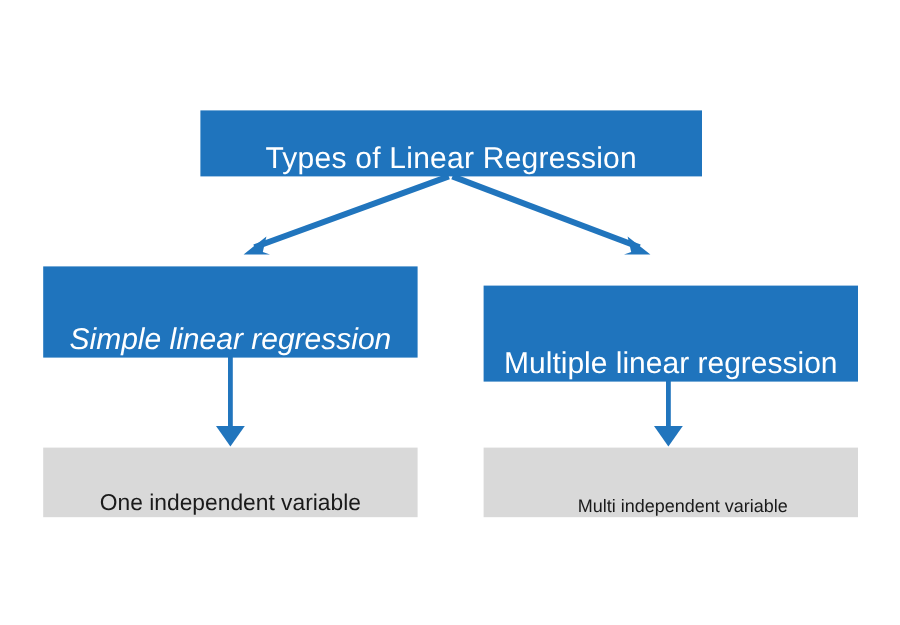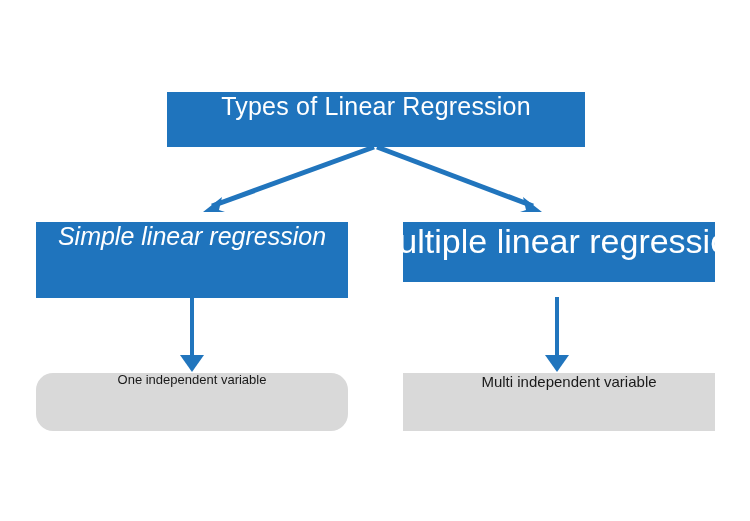--- a/index.html
+++ b/index.html
@@ -13,21 +13,21 @@
   #canvas {
     position: relative;
     width: 750px;
     height: 521px;
     background: #ffffff;
     overflow: hidden;
   }
   .node {
     position: absolute;
     display: flex;
-    align-items: flex-start;
+    align-items: flex-end;
     justify-content: center;
     box-sizing: border-box;
     text-align: center;
     line-height: 1.15;
   }
   .node-blue {
     background: #1f74bd;
     color: #ffffff;
   }
   .node-gray {
@@ -54,35 +54,34 @@
     left: 36px;
     top: 222px;
     width: 312px;
     height: 76px;
     font-size: 25px;
     font-weight: 400;
     font-style: italic;
   }
   #node-multiple {
     left: 403px;
-    top: 222px;
+    top: 238px;
     width: 312px;
-    height: 60px;
-    font-size: 34px;
+    height: 80px;
+    font-size: 25px;
     font-weight: 400;
   }
   
   #node-one-var {
     left: 36px;
     top: 373px;
     width: 312px;
     height: 58px;
-    font-size: 13px;
+    font-size: 19px;
     font-weight: 400;
-    border-radius: 17px;
   }
   #node-multi-var {
     left: 403px;
     top: 373px;
     width: 312px;
     height: 58px;
     font-size: 15px;
     font-weight: 400;
     padding-left: 20px;
   }

